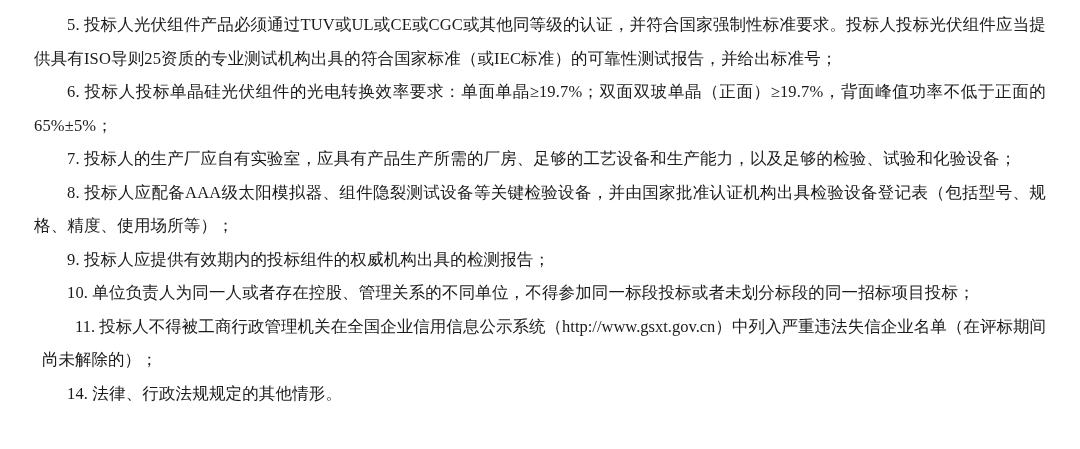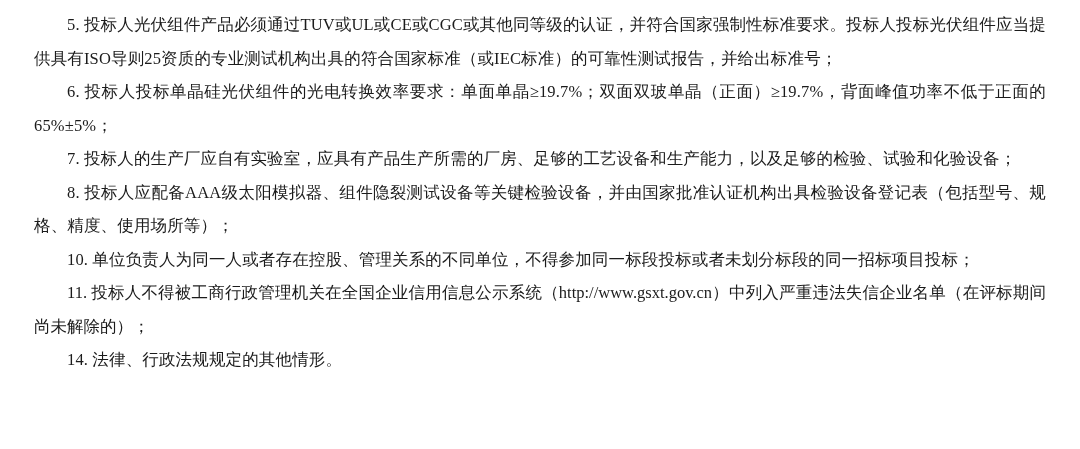--- a/index.html
+++ b/index.html
@@ -27,26 +27,28 @@
     text-indent: 2em;
     text-align: justify;
     text-justify: inter-ideograph;
     margin: 0;
     letter-spacing: 0.15px;
     color: #1b1b1b;
     font-family: "Liberation Serif", "DejaVu Serif", serif;
   }
   .para.tight {
     letter-spacing: 0px;
+    margin-left: 8px;
   }
 </style>
 </head>
 <body>
 
 <div class="page">
   <p class="para">5. 投标人光伏组件产品必须通过TUV或UL或CE或CGC或其他同等级的认证，并符合国家强制性标准要求。投标人投标光伏组件应当提供具有ISO导则25资质的专业测试机构出具的符合国家标准（或IEC标准）的可靠性测试报告，并给出标准号；</p>
   <p class="para">6. 投标人投标单晶硅光伏组件的光电转换效率要求：单面单晶≥19.7%；双面双玻单晶（正面）≥19.7%，背面峰值功率不低于正面的65%±5%；</p>
   <p class="para">7. 投标人的生产厂应自有实验室，应具有产品生产所需的厂房、足够的工艺设备和生产能力，以及足够的检验、试验和化验设备；</p>
   <p class="para">8. 投标人应配备AAA级太阳模拟器、组件隐裂测试设备等关键检验设备，并由国家批准认证机构出具检验设备登记表（包括型号、规格、精度、使用场所等）；</p>
+  <p class="para">9. 投标人应提供有效期内的投标组件的权威机构出具的检测报告；</p>
   <p class="para">10. 单位负责人为同一人或者存在控股、管理关系的不同单位，不得参加同一标段投标或者未划分标段的同一招标项目投标；</p>
   <p class="para tight">11. 投标人不得被工商行政管理机关在全国企业信用信息公示系统（http://www.gsxt.gov.cn）中列入严重违法失信企业名单（在评标期间尚未解除的）；</p>
   <p class="para">14. 法律、行政法规规定的其他情形。</p>
 </div>
 
 </body></html>

